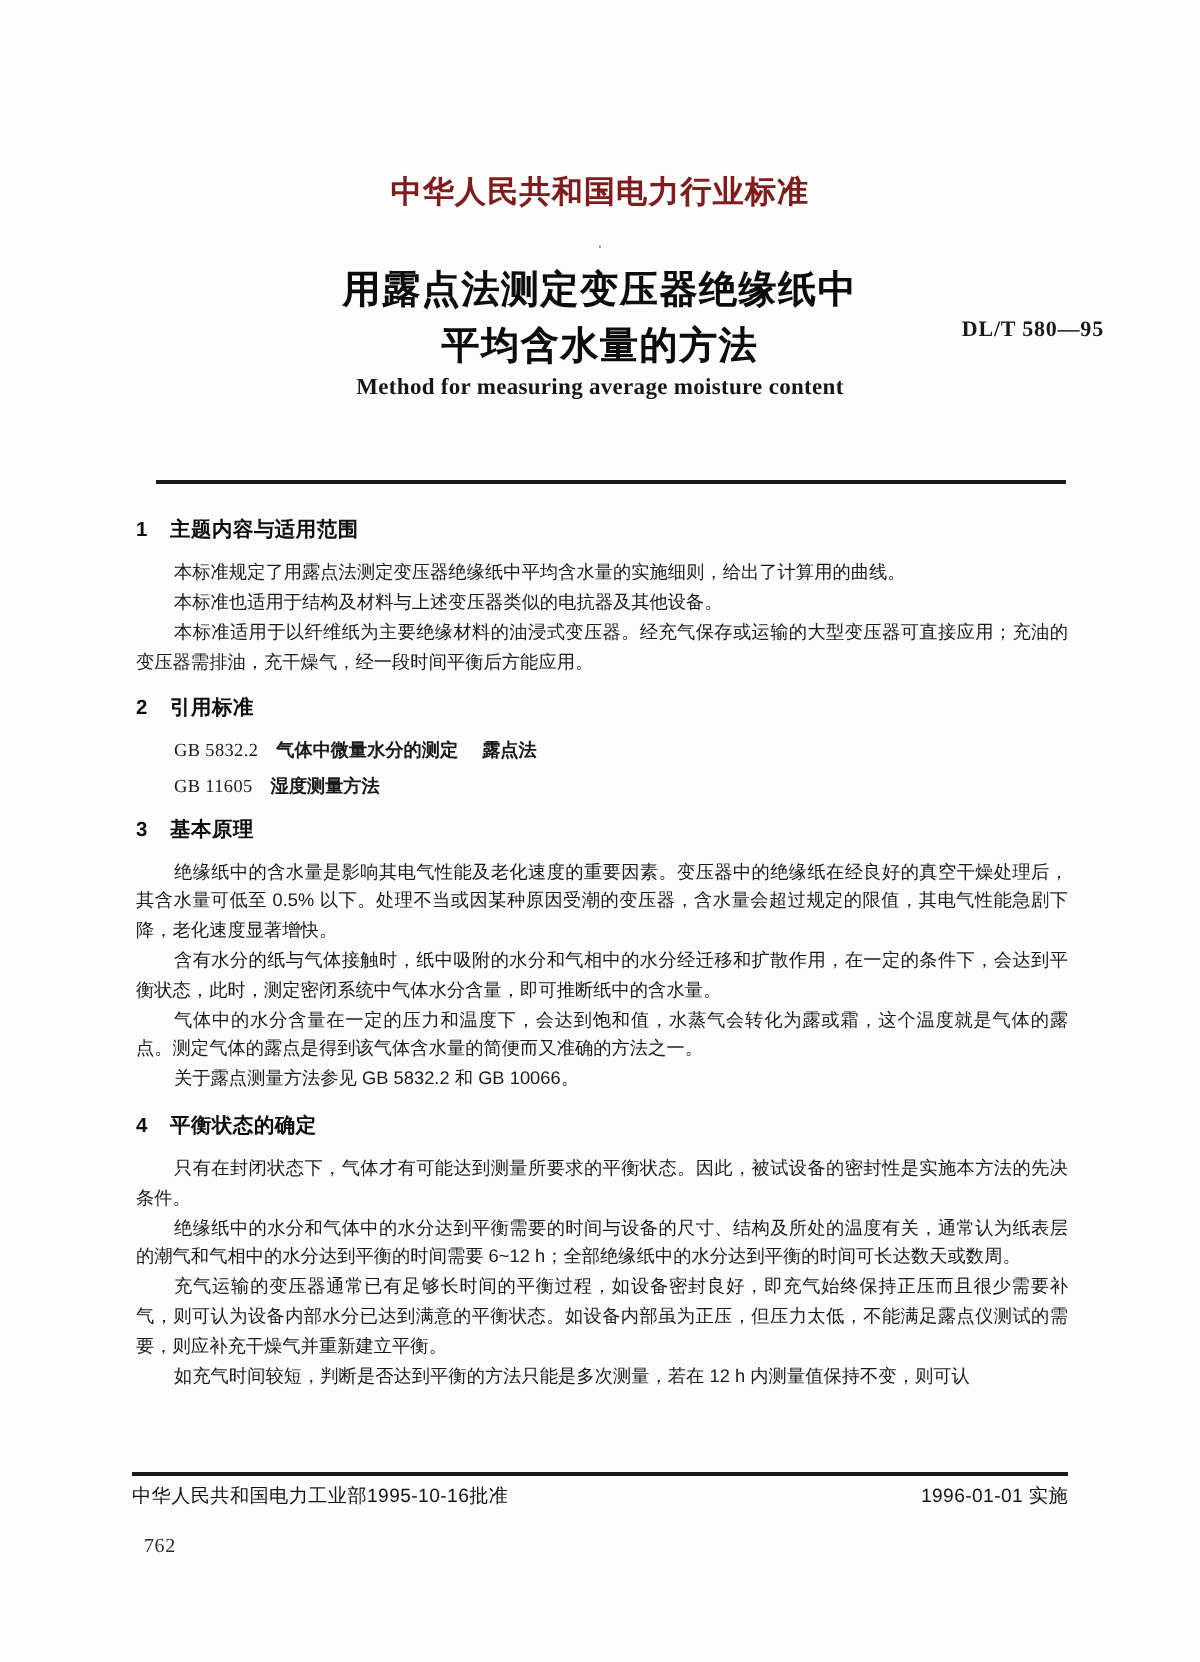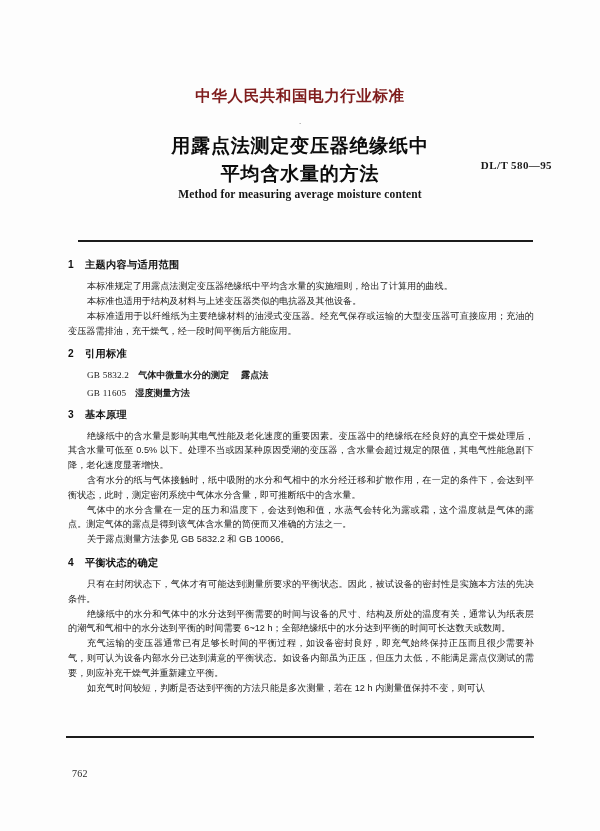--- a/index.html
+++ b/index.html
@@ -251,15 +251,19 @@
       </div>
       <p class="para">只有在封闭状态下，气体才有可能达到测量所要求的平衡状态。因此，被试设备的密封性是实施本方法的先决条件。</p>
       <p class="para">绝缘纸中的水分和气体中的水分达到平衡需要的时间与设备的尺寸、结构及所处的温度有关，通常认为纸表层的潮气和气相中的水分达到平衡的时间需要 6~12 h；全部绝缘纸中的水分达到平衡的时间可长达数天或数周。</p>
       <p class="para">充气运输的变压器通常已有足够长时间的平衡过程，如设备密封良好，即充气始终保持正压而且很少需要补气，则可认为设备内部水分已达到满意的平衡状态。如设备内部虽为正压，但压力太低，不能满足露点仪测试的需要，则应补充干燥气并重新建立平衡。</p>
       <p class="para">如充气时间较短，判断是否达到平衡的方法只能是多次测量，若在 12 h 内测量值保持不变，则可认</p>
     </div>
 
   </div>
 
   <div class="rule-bottom"></div>
+  <div class="footer">
+    <span>中华人民共和国电力工业部1995-10-16批准</span>
+    <span>1996-01-01 实施</span>
+  </div>
   <div class="page-number">762</div>
 
 </div>
 
 </body></html>

